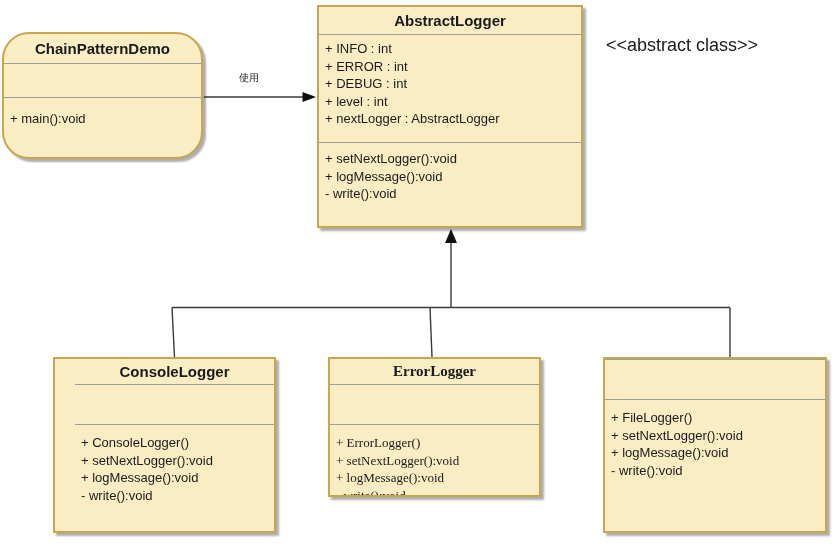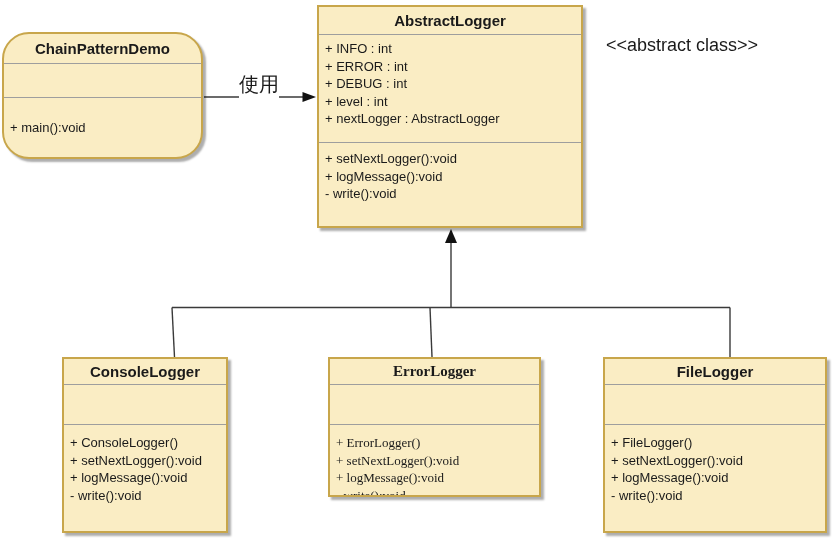--- a/index.html
+++ b/index.html
@@ -50,37 +50,37 @@
   .cls-methods { flex: 1 1 auto; }
   .cls-line {
     font-size: 13px;
     line-height: 17.5px;
     white-space: nowrap;
   }
   
   #box-chainpatterndemo { left: 2px;   top: 32px;  width: 201px; height: 127px; border-radius: 27px; }
   #box-chainpatterndemo .cls-title { height: 29px; }
   #box-chainpatterndemo .cls-attrs { height: 34px; }
-  #box-chainpatterndemo .cls-methods { padding-top: 21px; }
+  #box-chainpatterndemo .cls-methods { padding-top: 12px; }
 
   #box-abstractlogger { left: 317px; top: 5px;   width: 266px; height: 223px; }
   #box-abstractlogger .cls-title { height: 27px; }
   #box-abstractlogger .cls-attrs { height: 108px; }
   #box-abstractlogger .cls-methods { padding-top: 7px; }
 
   .bottom-class .cls-title { height: 25px; }
   .bottom-class .cls-attrs { height: 40px; }
   .bottom-class .cls-methods { padding-top: 9px; }
-  #box-consolelogger { left: 62px;  top: 357px; width: 166px; height: 176px; }
+  #box-consolelogger { left: 53px;  top: 357px; width: 223px; height: 176px; padding-left: 20px; }
   #box-errorlogger   { left: 328px; top: 357px; width: 213px; height: 140px; font-family: Liberation Serif, serif; }
   #box-filelogger    { left: 603px; top: 357px; width: 224px; height: 176px; }
 
   .float-label {
     position: absolute;
-    font-size: 20px;
+    font-size: 10px;
     background: #ffffff;
     white-space: nowrap;
   }
   #uses-label { left: 239px; top: 71px; }
   #stereotype-label { left: 606px; top: 35px; font-size: 18px; }
 </style>
 </head>
 <body>
 
 <svg id="connector-layer" viewBox="0 0 840 546" xmlns="http://www.w3.org/2000/svg">
@@ -140,21 +140,20 @@
   <div class="cls-attrs"></div>
   <div class="cls-methods">
     <div class="cls-line">+ ErrorLogger()</div>
     <div class="cls-line">+ setNextLogger():void</div>
     <div class="cls-line">+ logMessage():void</div>
     <div class="cls-line">- write():void</div>
   </div>
 </div>
 
 <div class="uml-class bottom-class" id="box-filelogger">
-  <div class="cls-title">FileLogger</div>
   <div class="cls-attrs"></div>
   <div class="cls-methods">
     <div class="cls-line">+ FileLogger()</div>
     <div class="cls-line">+ setNextLogger():void</div>
     <div class="cls-line">+ logMessage():void</div>
     <div class="cls-line">- write():void</div>
   </div>
 </div>
 
 <div class="float-label" id="uses-label">使用</div>

